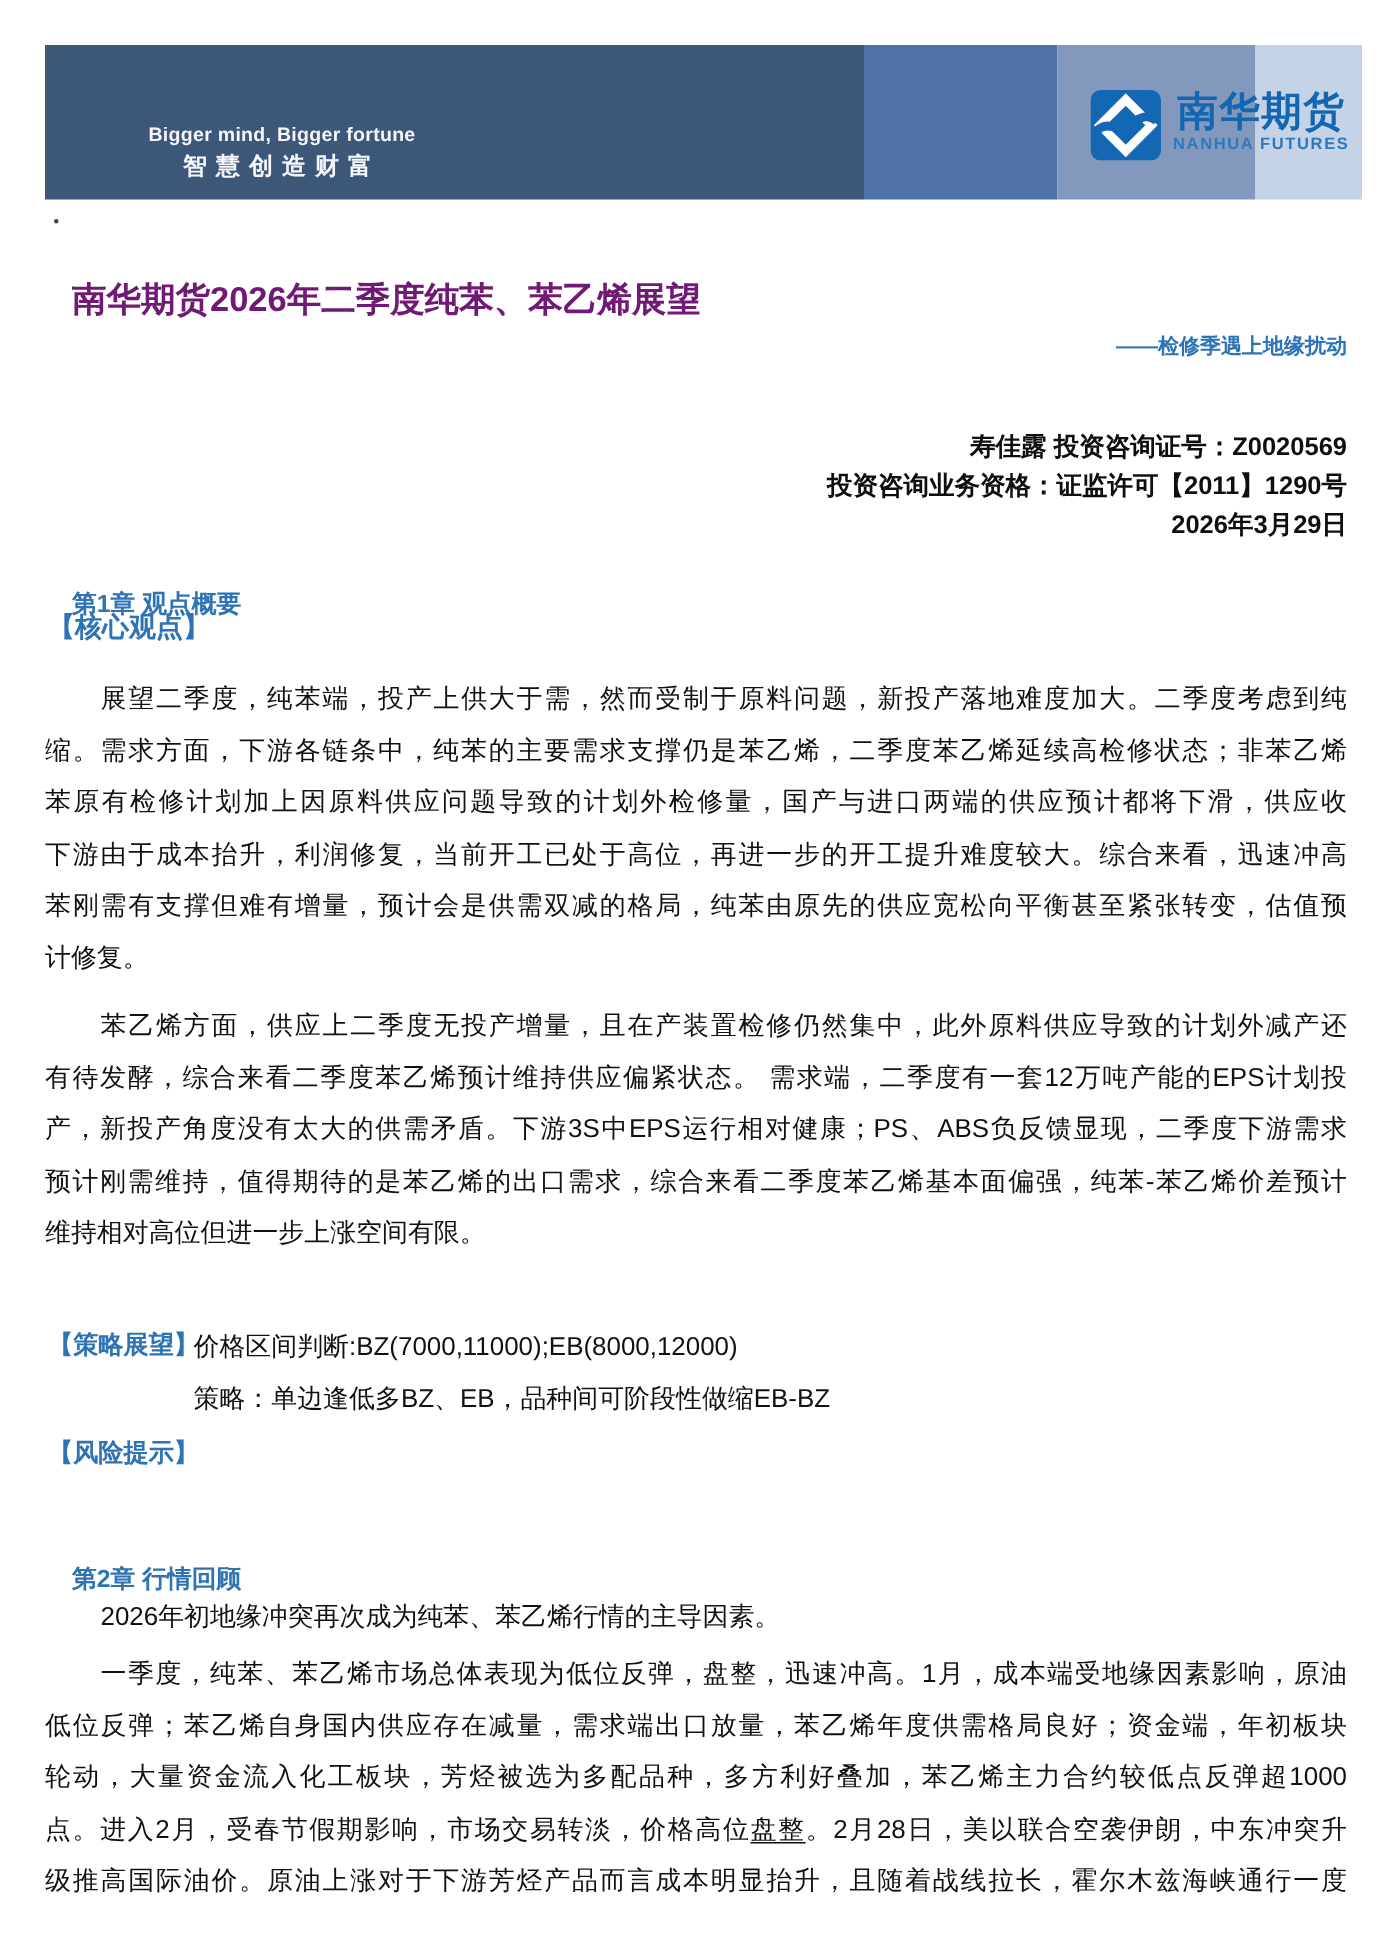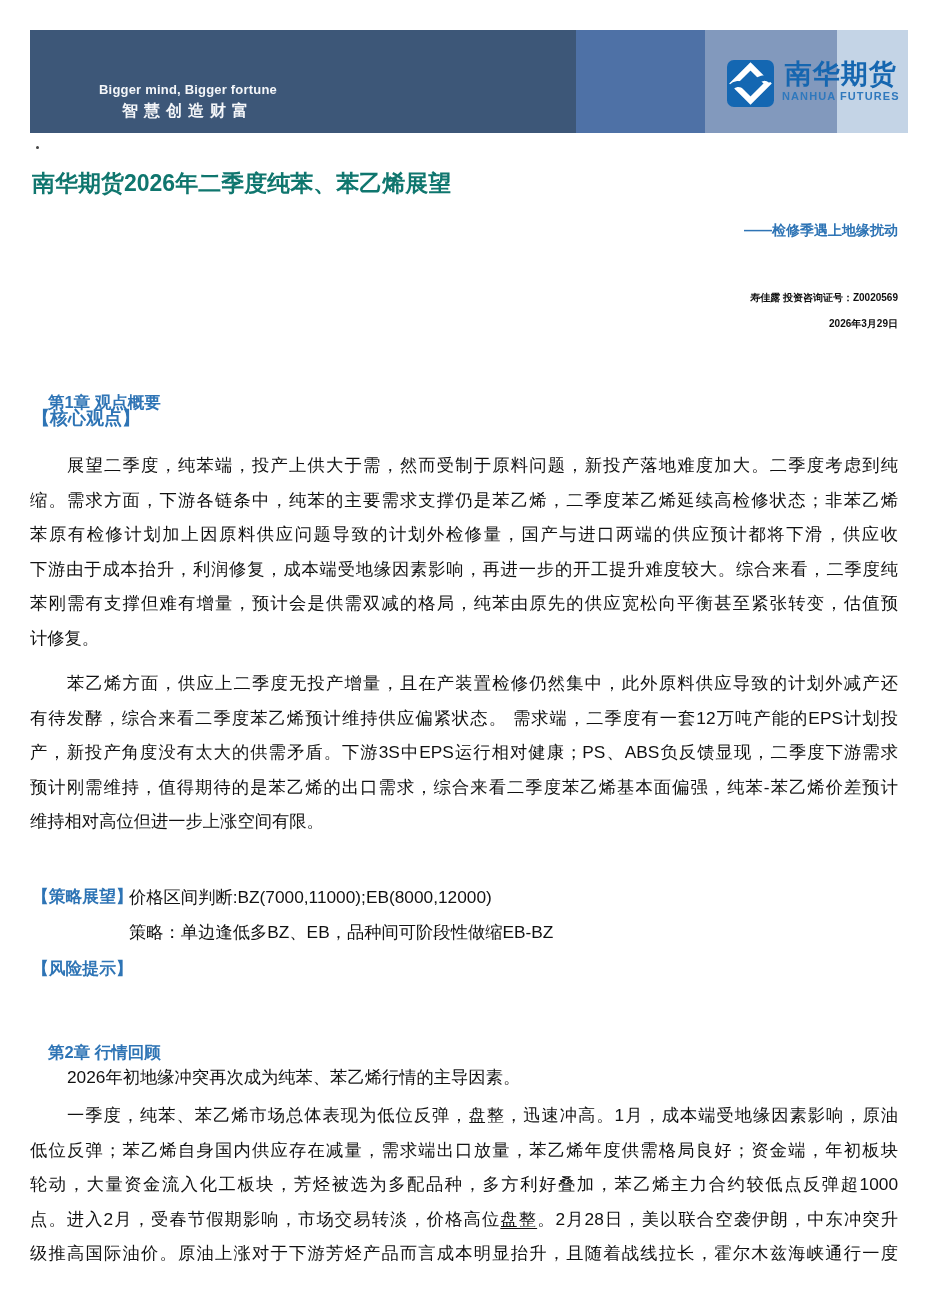--- a/index.html
+++ b/index.html
@@ -19,24 +19,24 @@
 
   .logo{position:absolute;left:727px;top:60px;display:flex;align-items:flex-start;}
   .logo-icon{flex:none;}
   .logo-text{margin-left:8px;text-align:center;}
   .logo-zh{font-size:27px;font-weight:bold;color:#1566b0;letter-spacing:1px;line-height:1.05;white-space:nowrap;}
   .logo-en{font-size:11px;font-weight:bold;color:#2f78bd;letter-spacing:1.1px;margin-top:2px;white-space:nowrap;}
 
   .stray-dot{position:absolute;left:36px;top:146px;width:3px;height:3px;background:#444;border-radius:50%;}
 
   
-  .title{position:absolute;left:32px;top:168px;margin:0;font-size:23px;font-weight:bold;color:#0f766e;white-space:nowrap;}
+  .title{position:absolute;left:32px;top:168px;margin:16px;font-size:23px;font-weight:bold;color:#701a75;white-space:nowrap;}
   .subtitle{position:absolute;left:30px;top:222px;width:868px;text-align:right;font-size:14px;font-weight:bold;color:#2e74b5;}
   .meta{position:absolute;left:30px;top:285px;width:868px;text-align:right;
-        font-size:10px;font-weight:bold;color:#0e0e0e;line-height:26px;}
+        font-size:17px;font-weight:bold;color:#0e0e0e;line-height:26px;}
 
   
   .ch-heading{position:absolute;left:32px;margin:16px;font-size:16.5px;font-weight:bold;color:#2e74b5;white-space:nowrap;}
   .core-label{position:absolute;left:32px;top:406px;font-size:18px;font-weight:bold;color:#2e74b5;white-space:nowrap;}
 
   
   .para{position:absolute;left:30px;width:868px;font-size:17.3px;font-weight:500;color:#111;line-height:34.5px;}
   .para .jl{text-align:justify;text-align-last:justify;}
   .indent{text-indent:37px;}
   .ul{text-decoration:underline;text-underline-offset:3px;}
@@ -76,31 +76,32 @@
     </div>
   </div>
 
   <div class="stray-dot"></div>
 
   <h1 class="title">南华期货2026年二季度纯苯、苯乙烯展望</h1>
   <div class="subtitle">——检修季遇上地缘扰动</div>
 
   <div class="meta">
     <div>寿佳露 投资咨询证号：Z0020569</div>
+    <div>投资咨询业务资格：证监许可【2011】1290号</div>
     <div>2026年3月29日</div>
   </div>
 
   <h2 class="ch-heading" style="top:376px;">第1章 观点概要</h2>
   <div class="core-label">【核心观点】</div>
 
   <div class="para" style="top:448px;">
     <div class="jl indent">展望二季度，纯苯端，投产上供大于需，然而受制于原料问题，新投产落地难度加大。二季度考虑到纯</div>
     <div class="jl">缩。需求方面，下游各链条中，纯苯的主要需求支撑仍是苯乙烯，二季度苯乙烯延续高检修状态；非苯乙烯</div>
     <div class="jl">苯原有检修计划加上因原料供应问题导致的计划外检修量，国产与进口两端的供应预计都将下滑，供应收</div>
-    <div class="jl">下游由于成本抬升，利润修复，成本端受地缘因素影响，再进一步的开工提升难度较大。综合来看，二季度纯</div>
+    <div class="jl">下游由于成本抬升，利润修复，当前开工已处于高位，再进一步的开工提升难度较大。综合来看，迅速冲高</div>
     <div class="jl">苯刚需有支撑但难有增量，预计会是供需双减的格局，纯苯由原先的供应宽松向平衡甚至紧张转变，估值预</div>
     <div>计修复。</div>
   </div>
 
   <div class="para" style="top:666px;">
     <div class="jl indent">苯乙烯方面，供应上二季度无投产增量，且在产装置检修仍然集中，此外原料供应导致的计划外减产还</div>
     <div class="jl">有待发酵，综合来看二季度苯乙烯预计维持供应偏紧状态。 需求端，二季度有一套12万吨产能的EPS计划投</div>
     <div class="jl">产，新投产角度没有太大的供需矛盾。下游3S中EPS运行相对健康；PS、ABS负反馈显现，二季度下游需求</div>
     <div class="jl">预计刚需维持，值得期待的是苯乙烯的出口需求，综合来看二季度苯乙烯基本面偏强，纯苯-苯乙烯价差预计</div>
     <div>维持相对高位但进一步上涨空间有限。</div>

